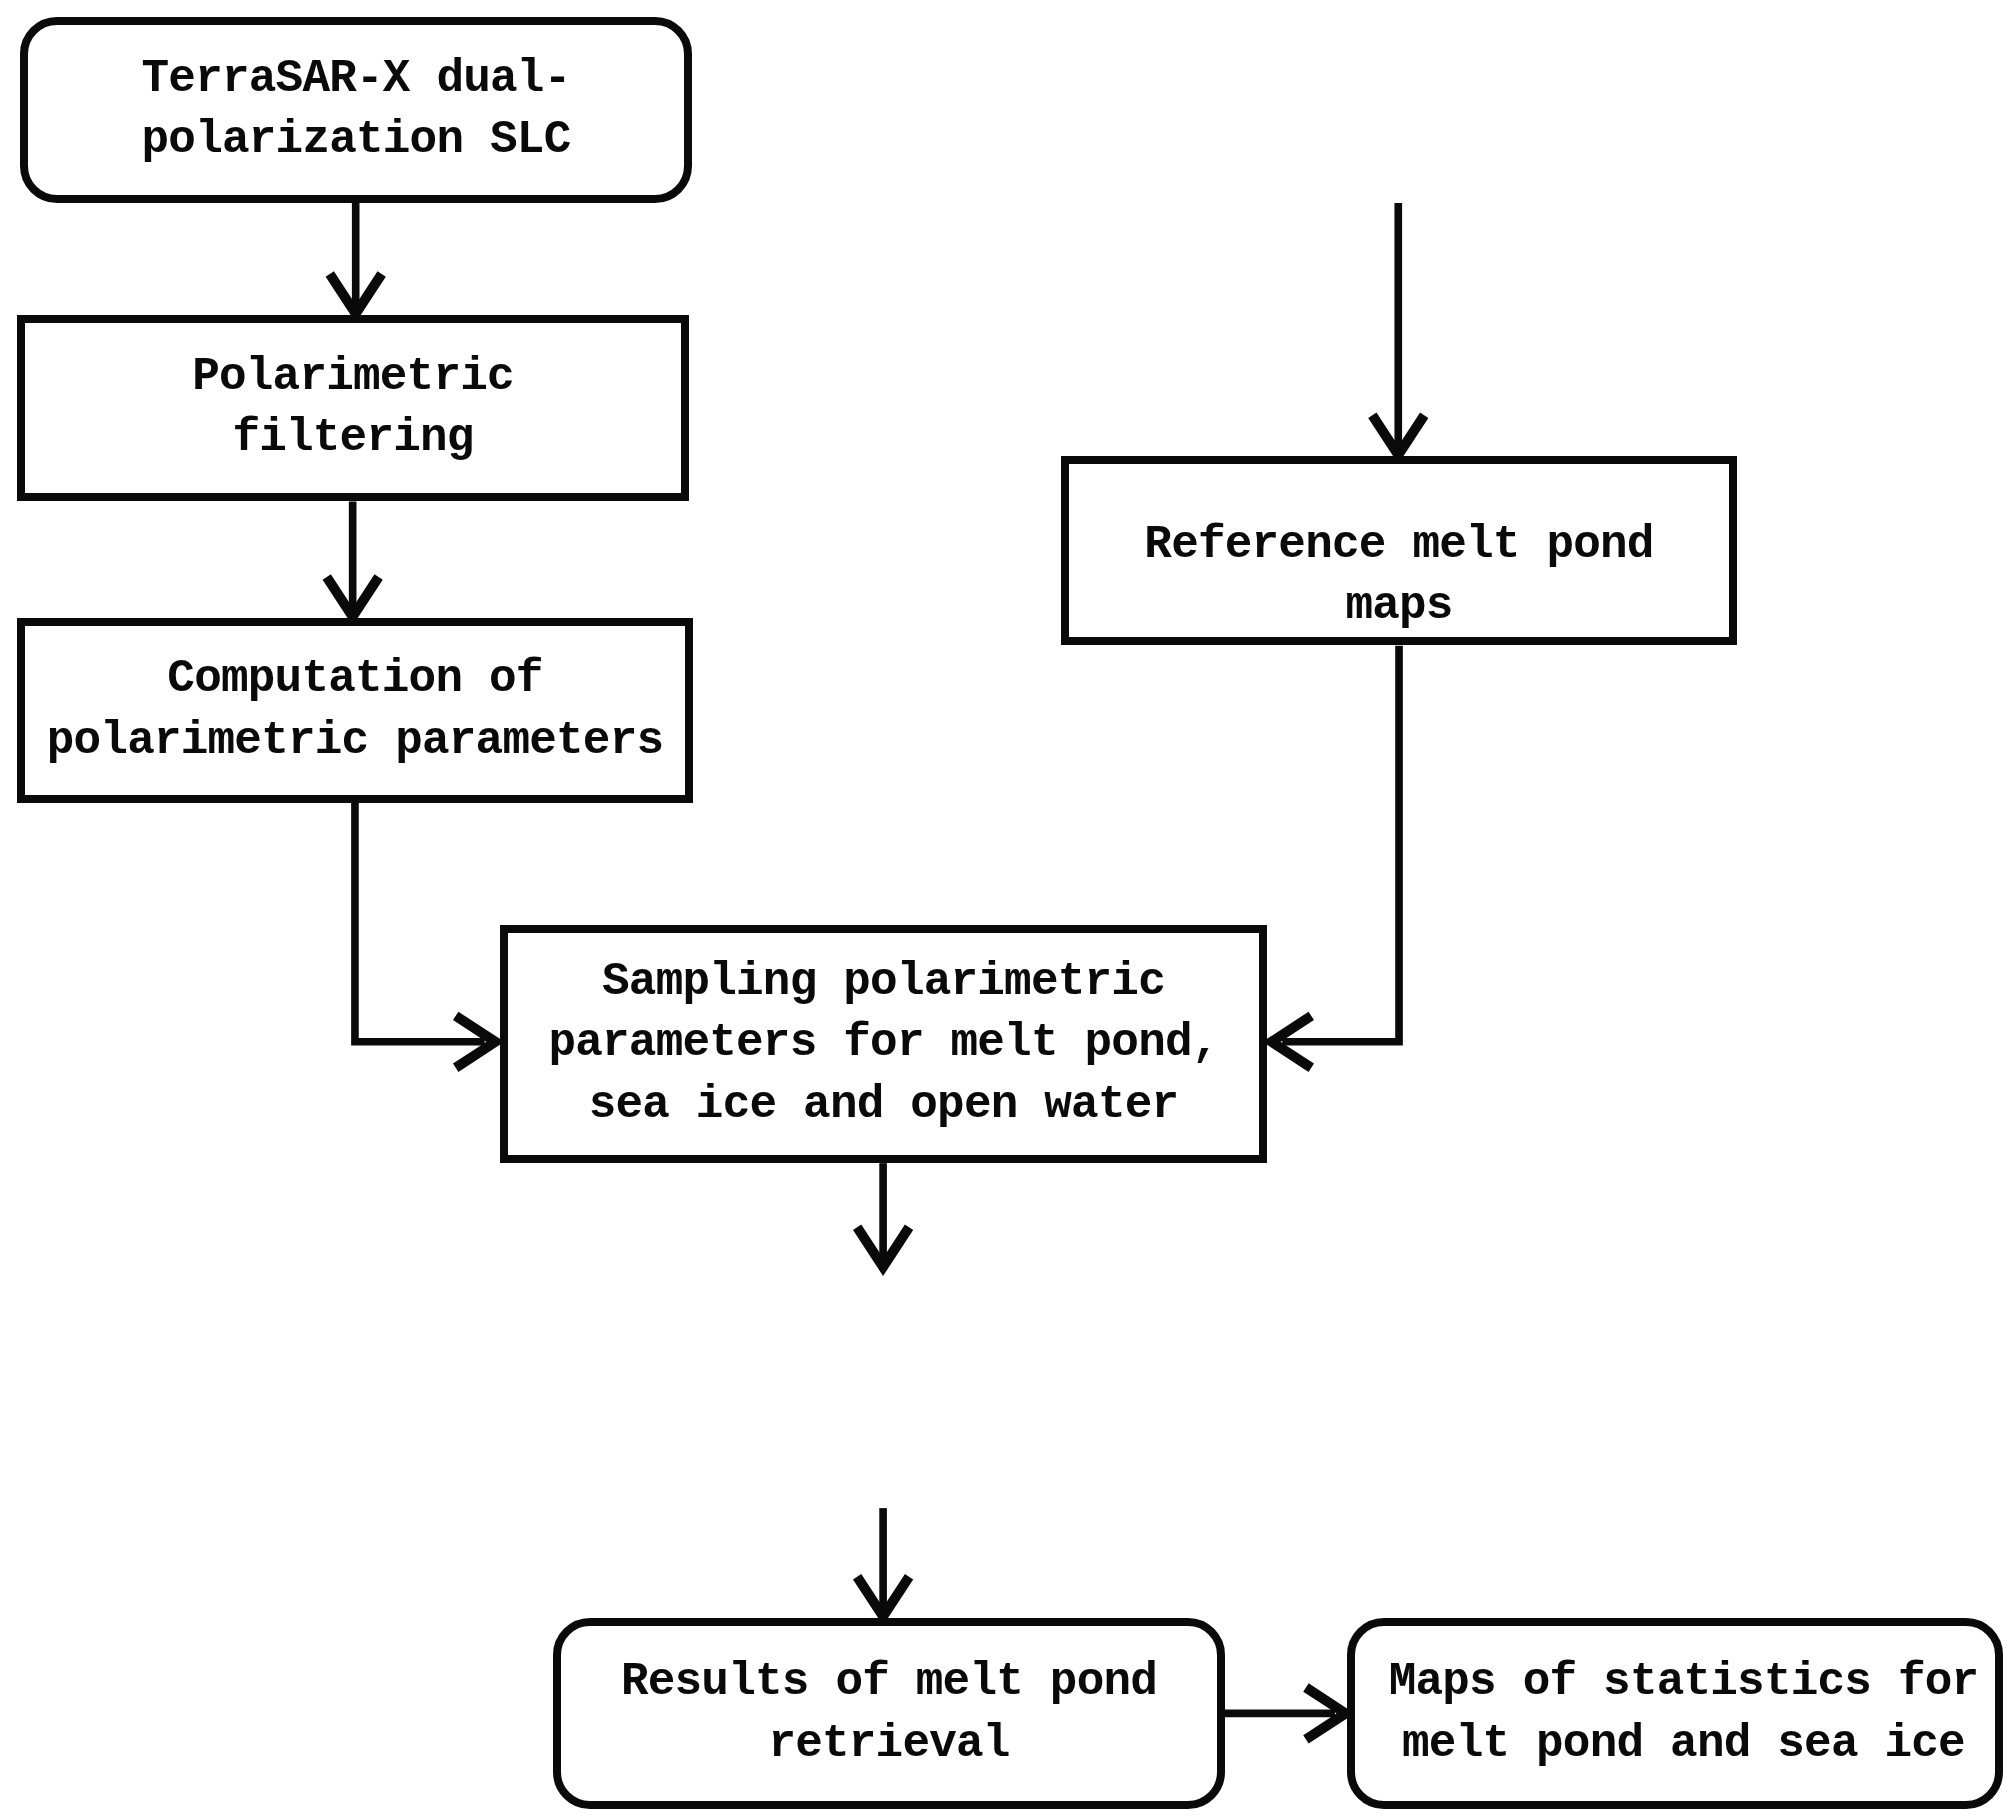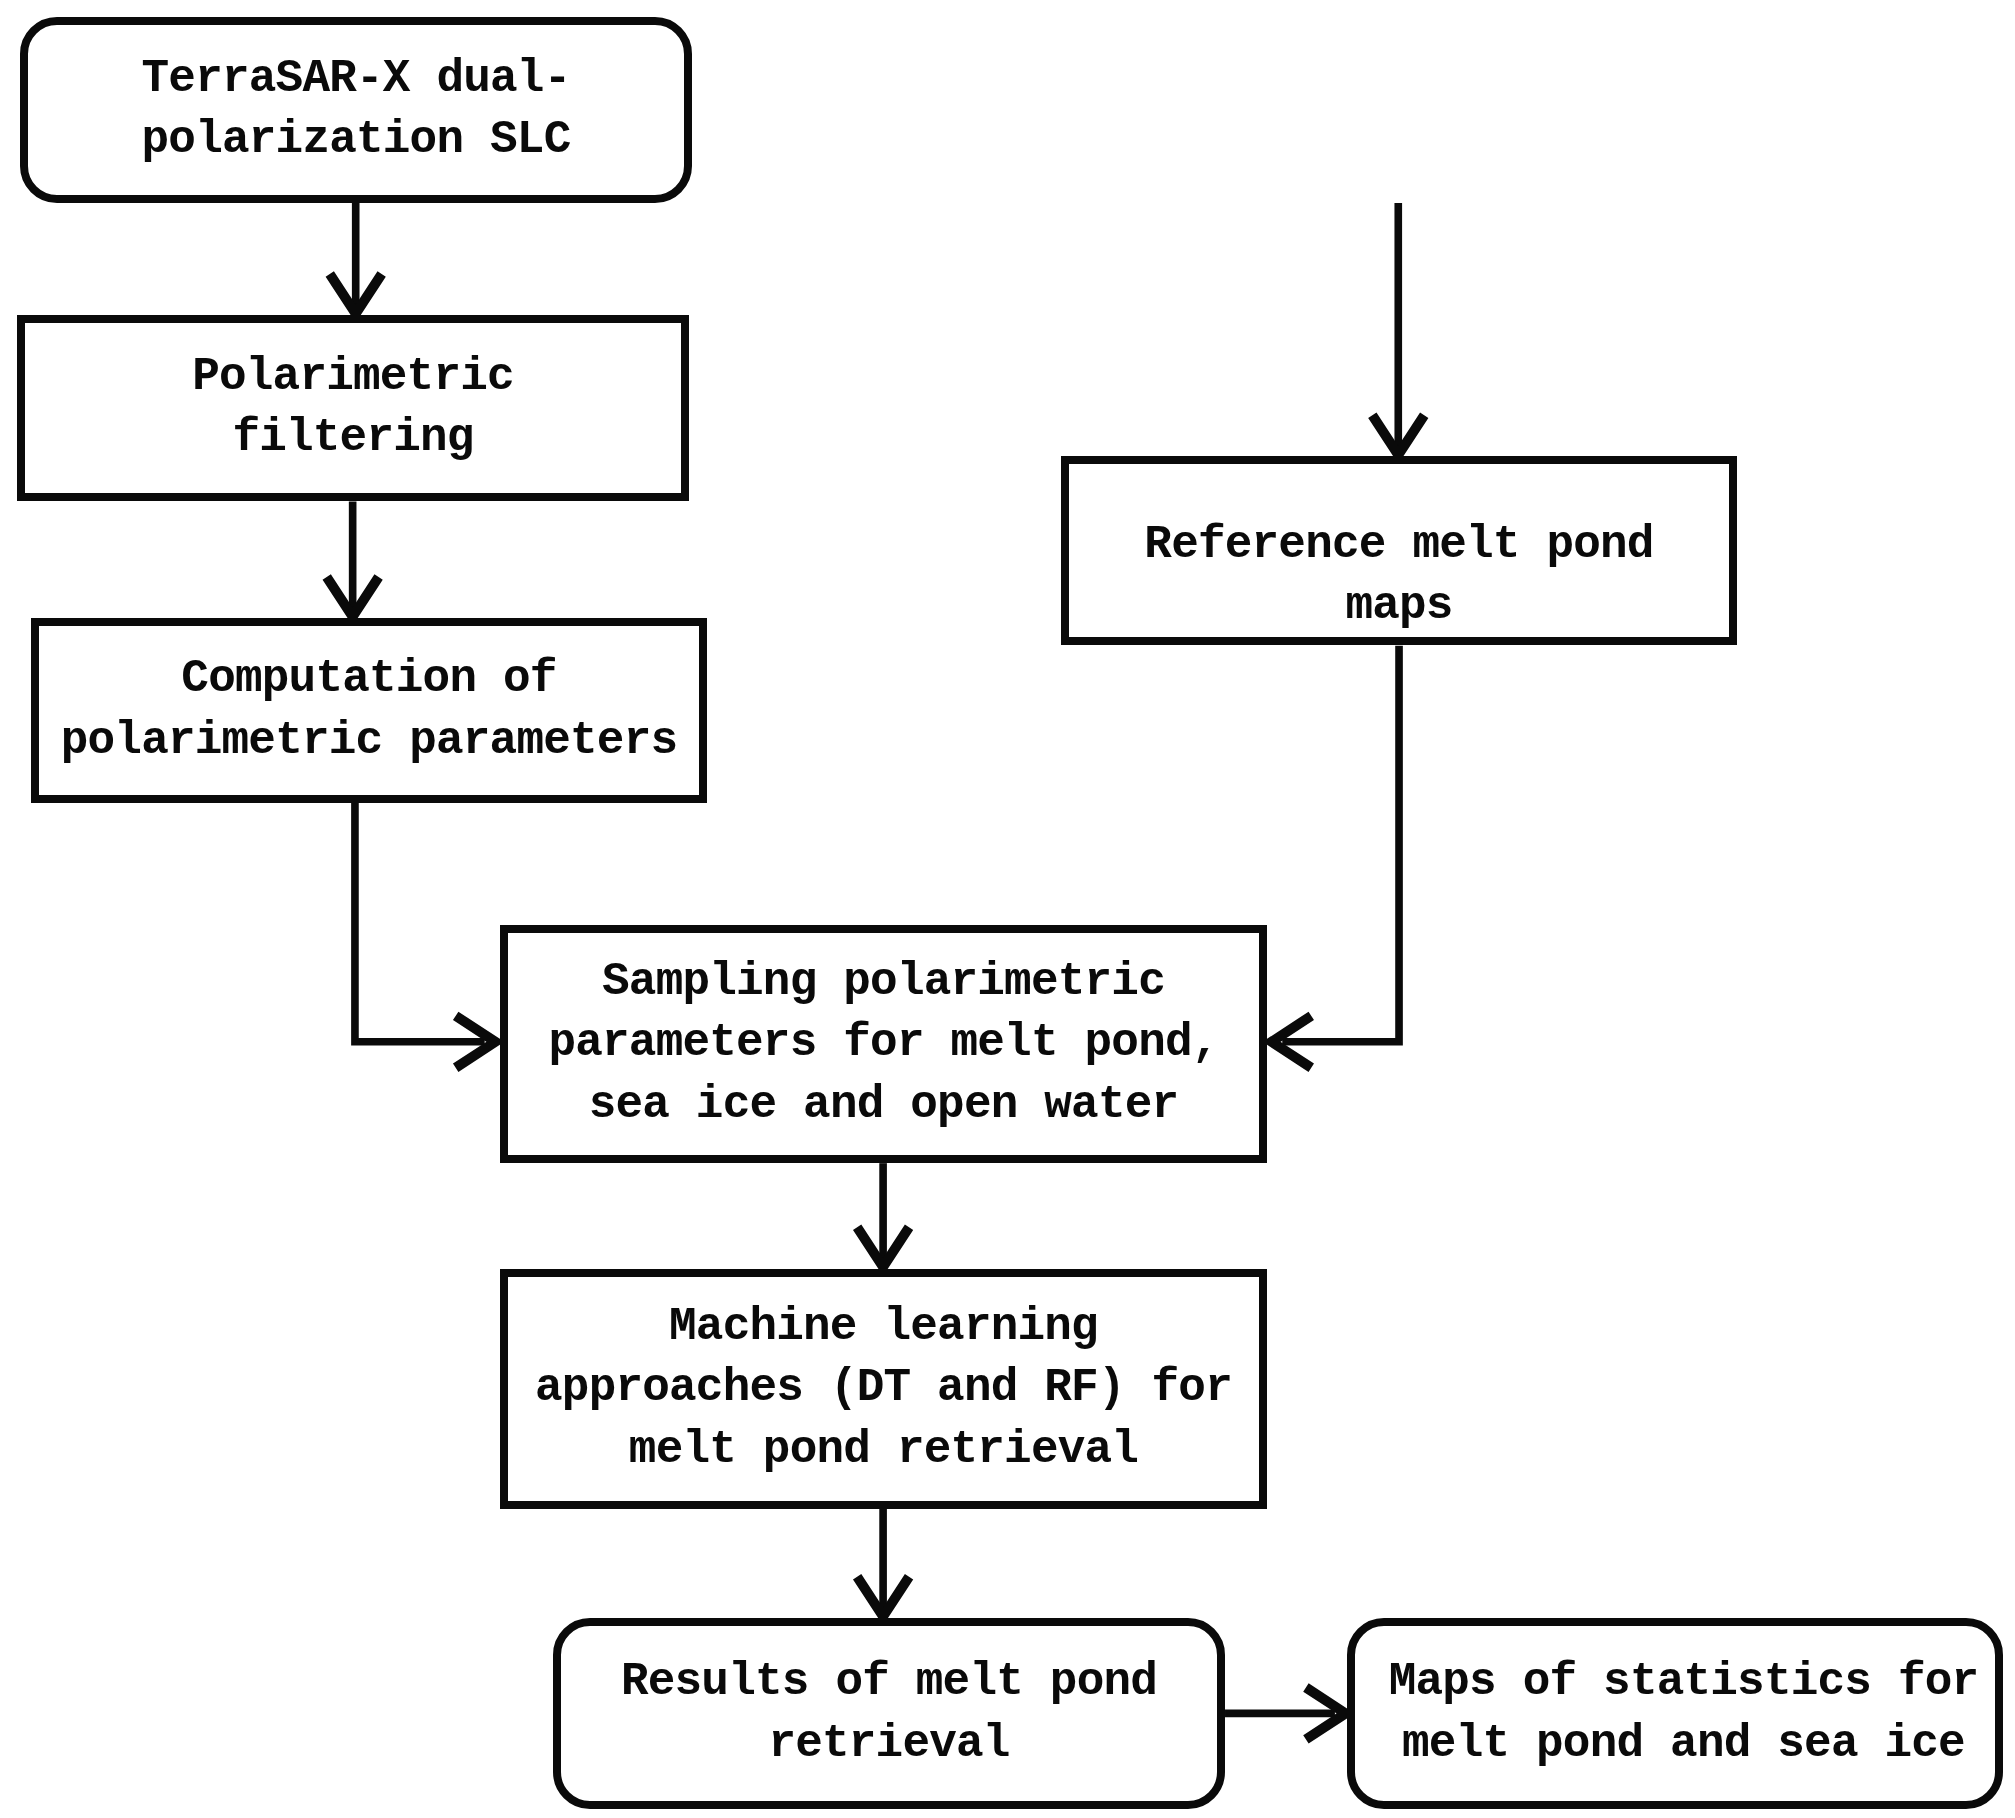--- a/index.html
+++ b/index.html
@@ -90,42 +90,37 @@
   <div class="node rounded" style="left:20px; top:17px; width:672px; height:186px;">
     <span>TerraSAR-X dual-
 polarization SLC</span>
   </div>
 
   <div class="node" style="left:17px; top:315px; width:672px; height:186px;">
     <span>Polarimetric
 filtering</span>
   </div>
 
-  <div class="node" style="left:17px; top:618px; width:676px; height:185px;margin-left:14px;">
+  <div class="node" style="left:17px; top:618px; width:676px; height:185px;">
     <span>Computation of
 polarimetric parameters</span>
   </div>
 
 
   <div class="node" style="left:1061px; top:456px; width:676px; height:189px;align-items:flex-end;">
     <span>Reference melt pond
 maps</span>
   </div>
 
   <div class="node" style="left:500px; top:925px; width:767px; height:238px;">
     <span>Sampling polarimetric
 parameters for melt pond,
 sea ice and open water</span>
   </div>
 
-  <div class="node" style="left:500px; top:1269px; width:767px; height:240px;">
-    <span>Machine learning
-approaches (DT and RF) for
-melt pond retrieval</span>
-  </div>
 
   <div class="node rounded" style="left:553px; top:1618px; width:672px; height:191px;">
     <span>Results of melt pond
 retrieval</span>
   </div>
 
   <div class="node rounded" style="left:1347px; top:1618px; width:656px; height:191px;padding-left:17px;">
     <span>Maps of statistics for
 melt pond and sea ice</span>
   </div>

